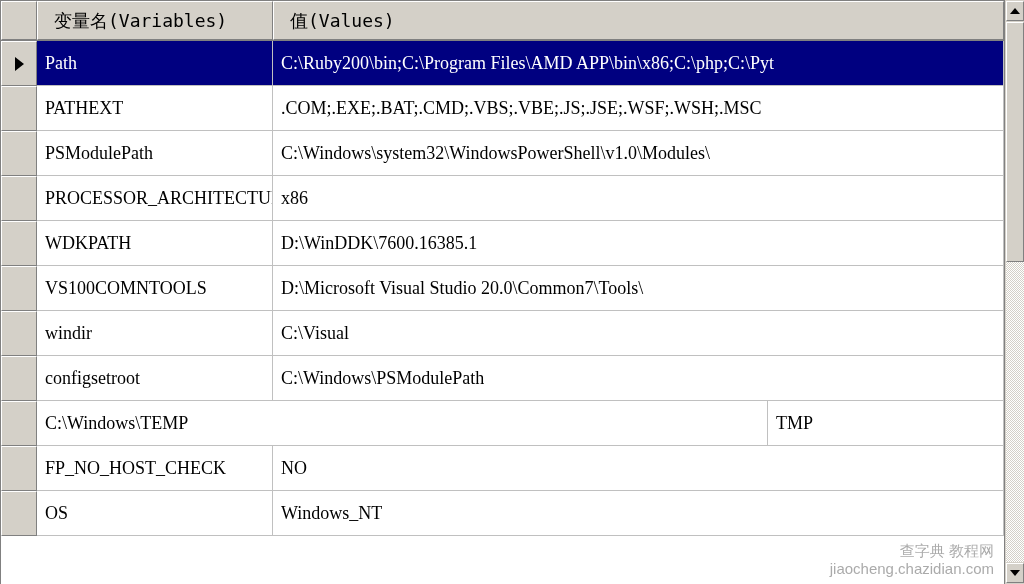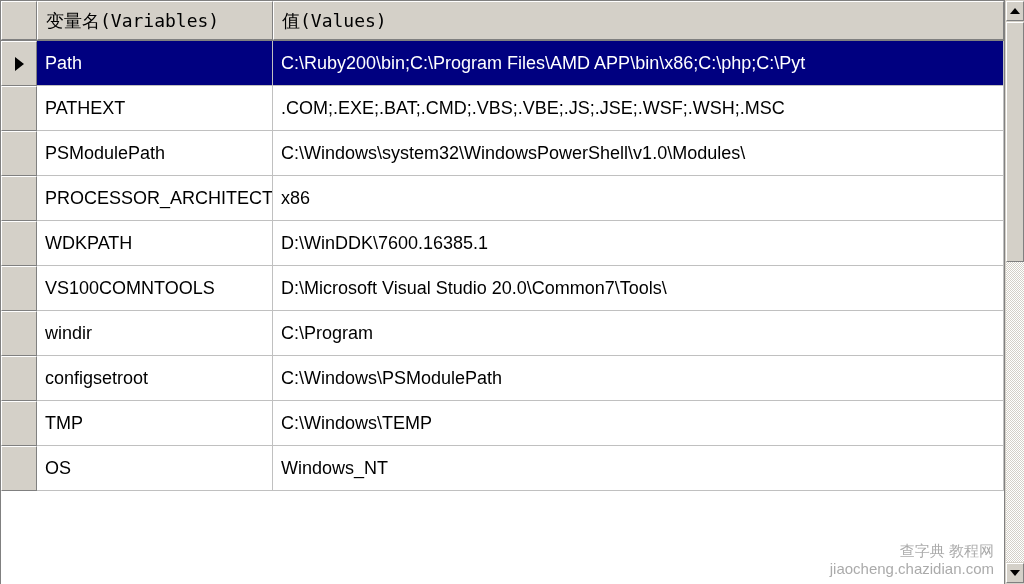--- a/index.html
+++ b/index.html
@@ -42,21 +42,21 @@
       border-bottom-color: #808080;
       flex-shrink: 0;
     }
     .col-header {
       background: #d4d0c8;
       border: 1px solid #ffffff;
       border-right-color: #808080;
       border-bottom-color: #808080;
       display: flex;
       align-items: center;
-      padding: 4px 8px;
+      padding: 4px 16px;
       font-size: 18px;
       color: #000000;
       white-space: nowrap;
       overflow: hidden;
     }
     .col-header.col-var {
       width: 236px;
       flex-shrink: 0;
     }
     .col-header.col-val {
@@ -88,21 +88,21 @@
     .cell {
       border-right: 1px solid #c0c0c0;
       border-bottom: 1px solid #c0c0c0;
       display: flex;
       align-items: center;
       padding: 4px 8px;
       font-size: 18px;
       color: #000000;
       white-space: nowrap;
       overflow: hidden;
-      font-family: Liberation Sans, sans-serif;
+      font-family: Liberation Serif, serif;
     }
     .cell.col-var {
       width: 236px;
       flex-shrink: 0;
     }
     .cell.col-val {
       flex: 1;
     }
     .data-row.selected .cell {
       background: #000080;
@@ -221,31 +221,36 @@
         <div class="cell col-val">D:\WinDDK\7600.16385.1</div>
       </div>
       <div class="data-row">
         <div class="row-selector"></div>
         <div class="cell col-var">VS100COMNTOOLS</div>
         <div class="cell col-val">D:\Microsoft Visual Studio 20.0\Common7\Tools\</div>
       </div>
       <div class="data-row">
         <div class="row-selector"></div>
         <div class="cell col-var">windir</div>
-        <div class="cell col-val">C:\Program</div>
+        <div class="cell col-val">C:\Visual</div>
       </div>
       <div class="data-row">
         <div class="row-selector"></div>
         <div class="cell col-var">configsetroot</div>
         <div class="cell col-val">C:\Windows\PSModulePath</div>
       </div>
       <div class="data-row">
         <div class="row-selector"></div>
+        <div class="cell col-val">C:\Windows\TEMP</div>
         <div class="cell col-var">TMP</div>
-        <div class="cell col-val">C:\Windows\TEMP</div>
+      </div>
+      <div class="data-row">
+        <div class="row-selector"></div>
+        <div class="cell col-var">FP_NO_HOST_CHECK</div>
+        <div class="cell col-val">NO</div>
       </div>
       <div class="data-row">
         <div class="row-selector"></div>
         <div class="cell col-var">OS</div>
         <div class="cell col-val">Windows_NT</div>
       </div>
     </div>
 </div>
 
 <div class="scrollbar-v">

